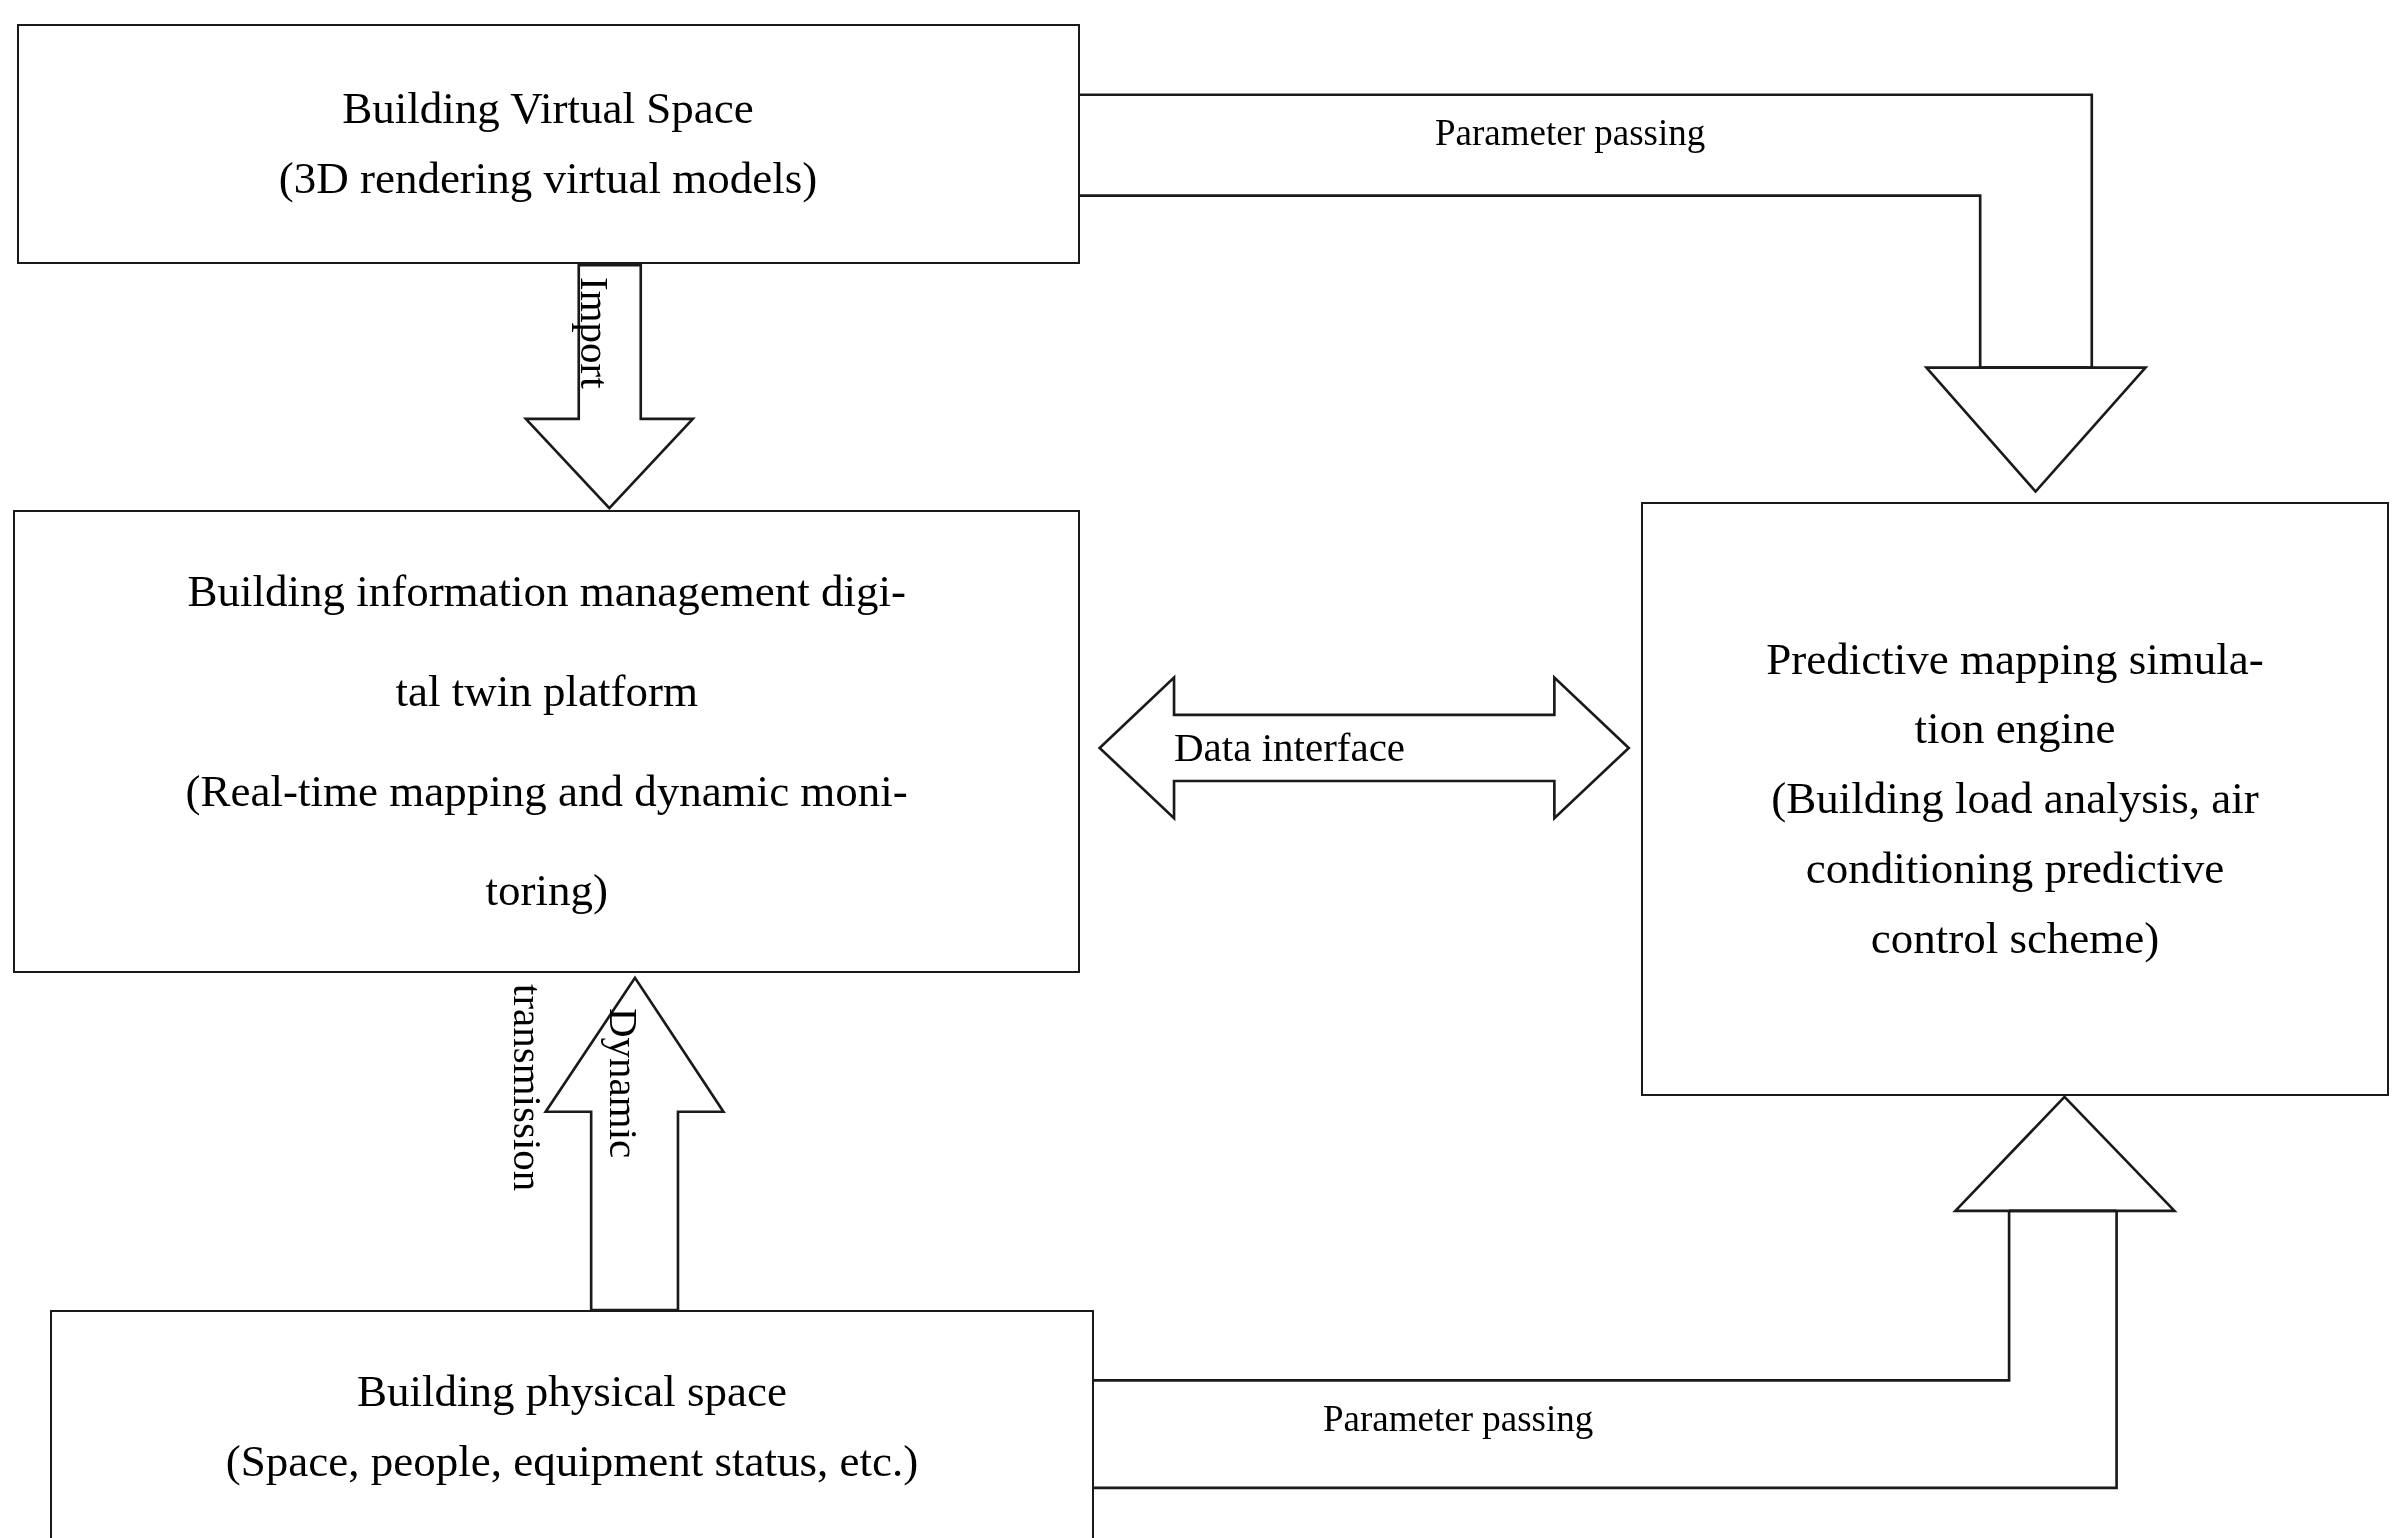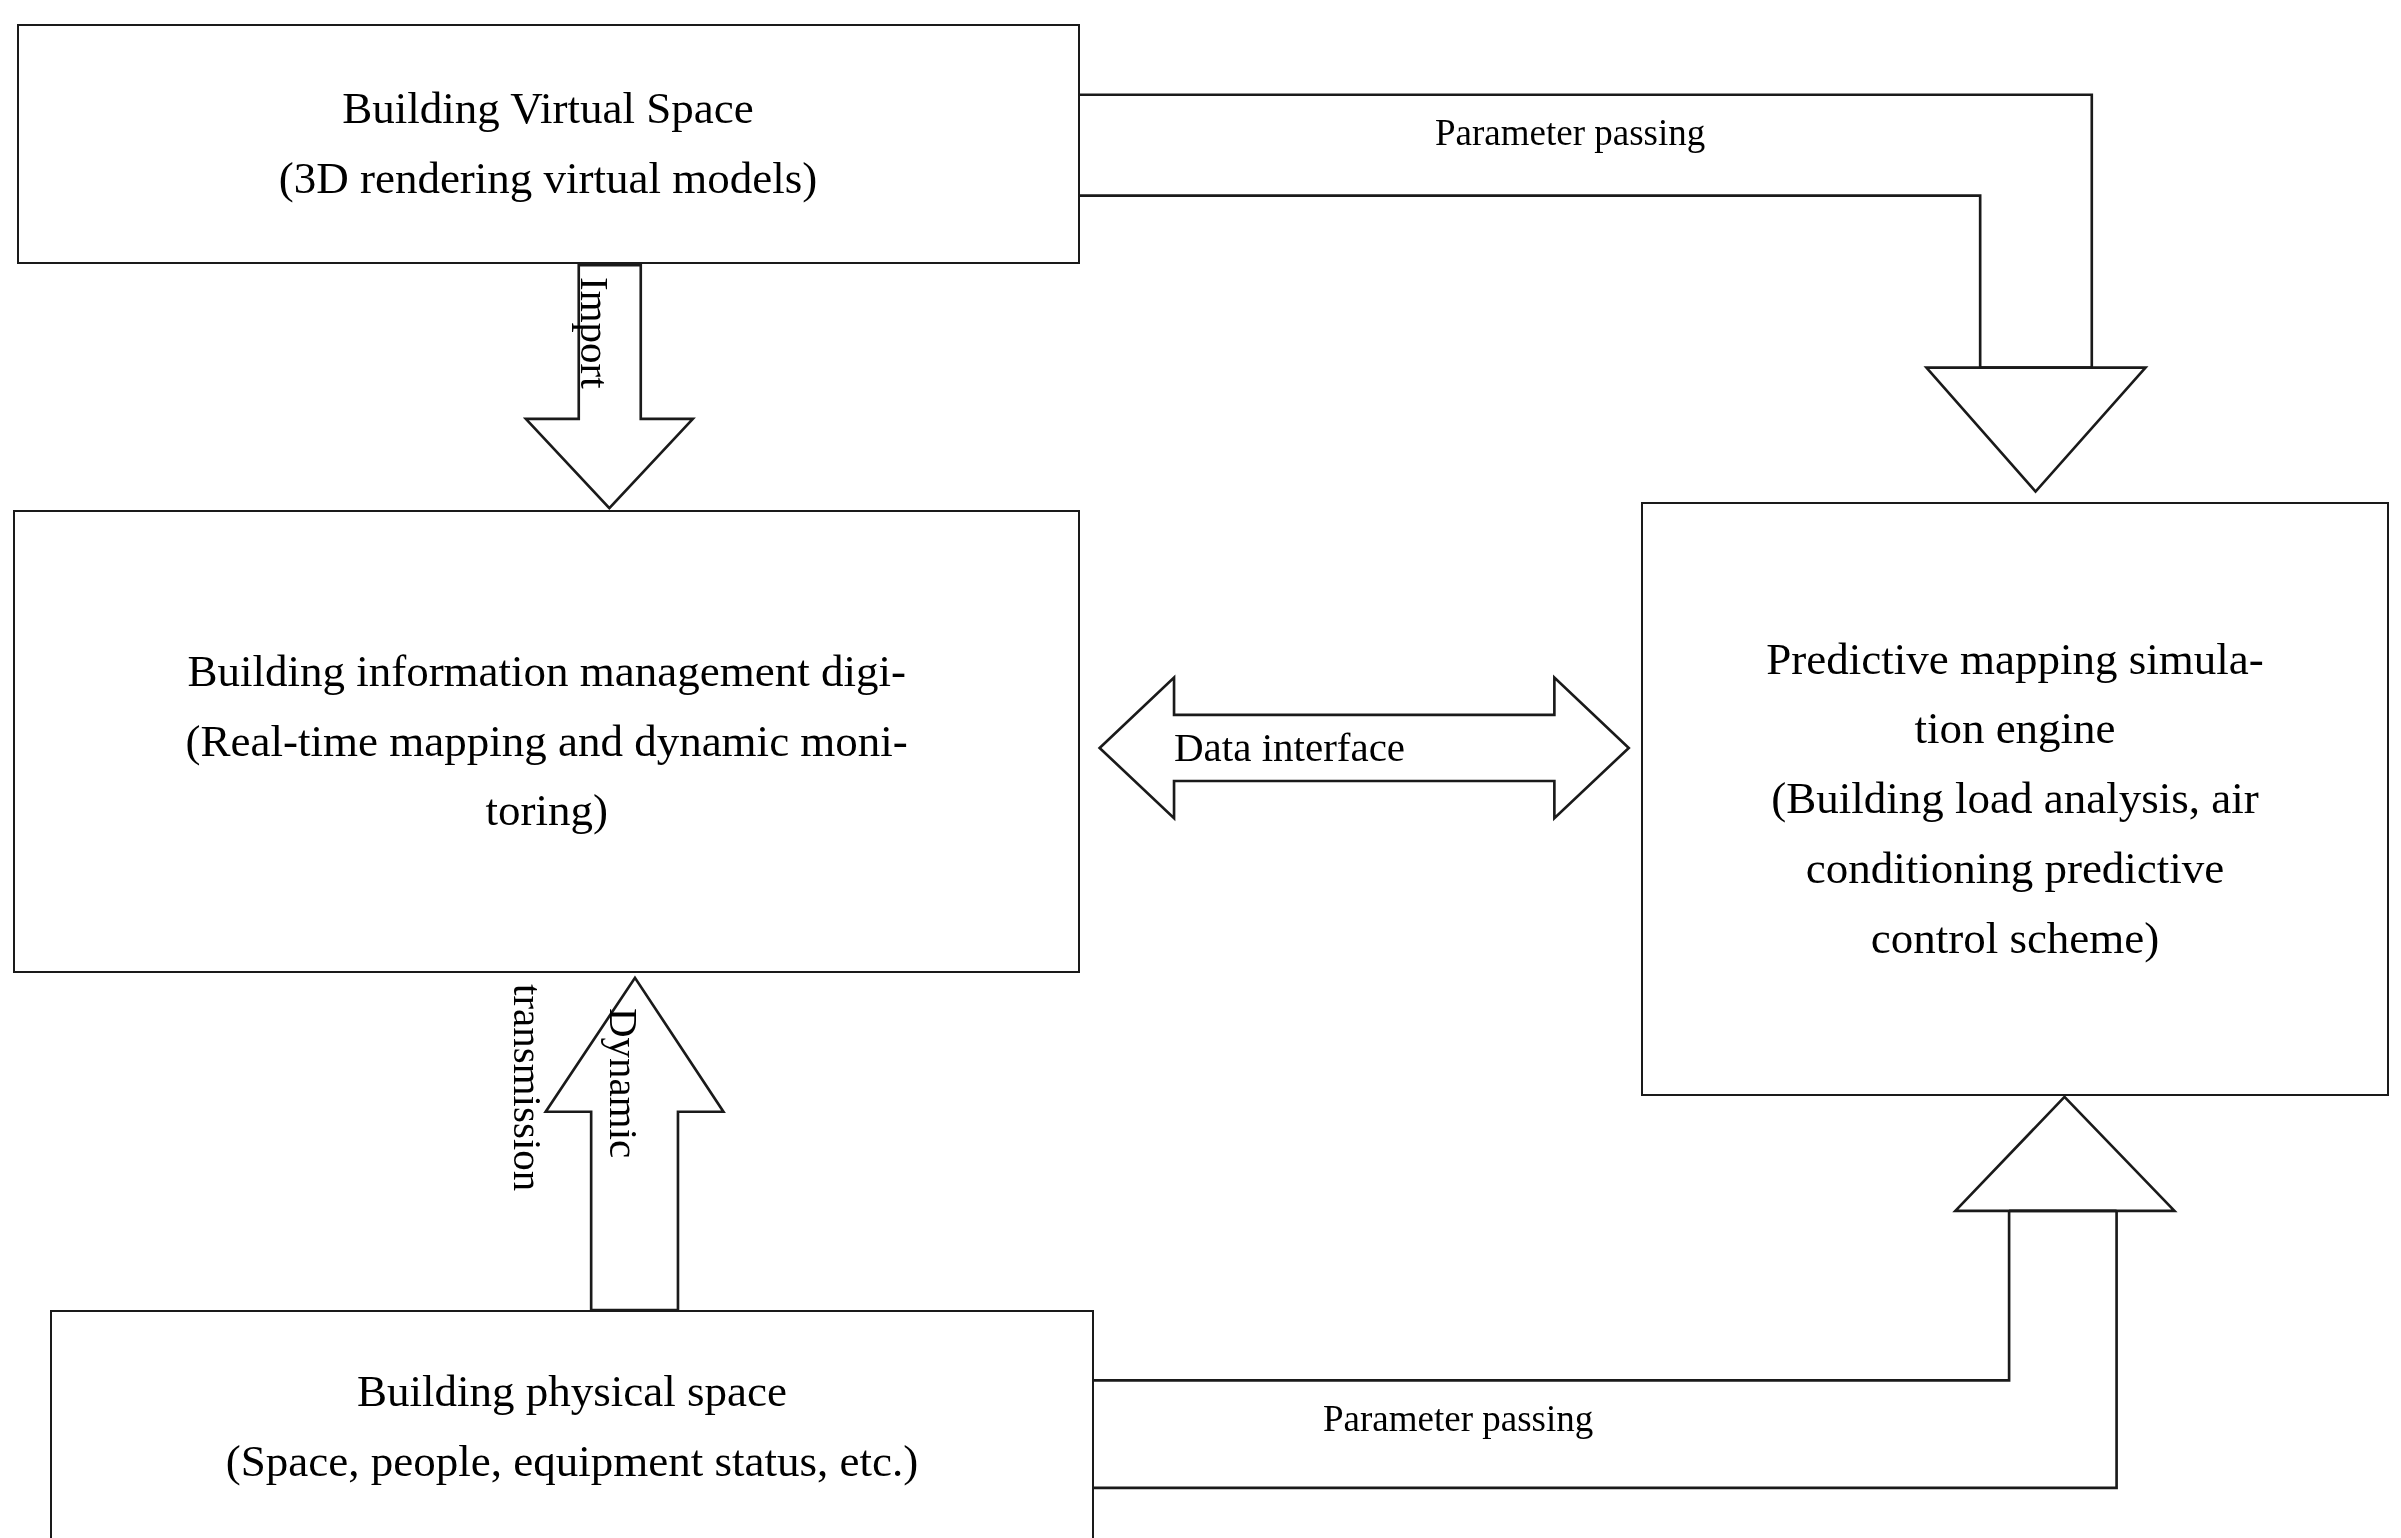--- a/index.html
+++ b/index.html
@@ -36,20 +36,21 @@
   }
 
   
   #node-virtual-space {
     left: 16.5px;  top: 11.6px;  width: 1063px; height: 240px;
     font-size: 45px;
   }
   #node-digital-twin {
     left: 13.2px;  top: 498px; width: 1067px; height: 463px;
     font-size: 45px;
+    gap: 30px;
   }
   #node-physical-space {
     left: 50px;  top: 1298px; width: 1044px; height: 233px;
     font-size: 45px;
   }
   #node-sim-engine {
     left: 1641px; top: 490px; width: 748px; height: 594px;
     font-size: 45px;
   }
 
@@ -133,20 +134,21 @@
     </g>
   </svg>
 
   <div class="node" id="node-virtual-space">
     <span class="line">Building Virtual Space</span>
     <span class="line">(3D rendering virtual models)</span>
   </div>
 
   <div class="node" id="node-digital-twin">
     <span class="line">Building information management digi-</span>
+    <span class="line">tal twin platform</span>
     <span class="line">(Real-time mapping and dynamic moni-</span>
     <span class="line">toring)</span>
   </div>
 
   <div class="node" id="node-physical-space">
     <span class="line">Building physical space</span>
     <span class="line">(Space, people, equipment status, etc.)</span>
   </div>
 
   <div class="node" id="node-sim-engine">

